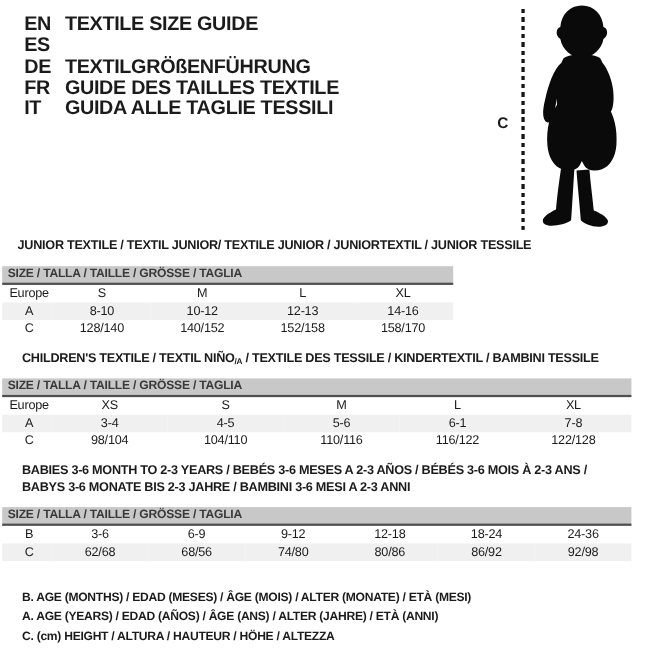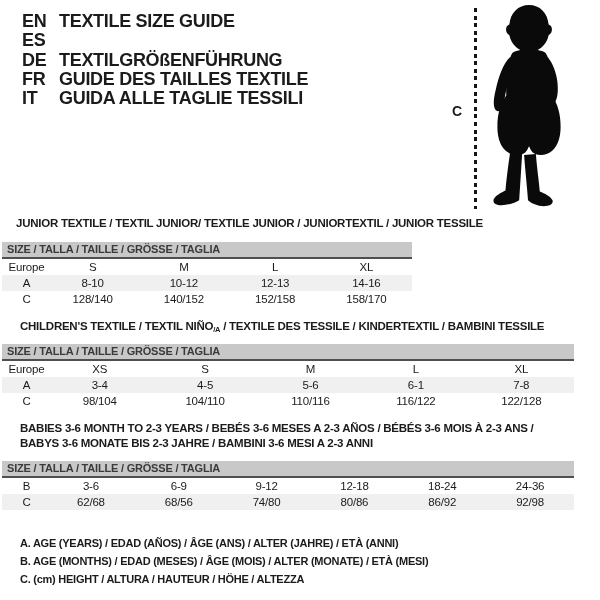--- a/index.html
+++ b/index.html
@@ -200,16 +200,16 @@
       <td>74/80</td>
       <td>80/86</td>
       <td>86/92</td>
       <td>92/98</td>
     </tr>
   </tbody>
     </table>
 </div>
 
 <div class="abs footnotes">
+  <div>B. AGE (MONTHS) / EDAD (MESES) / ÂGE (MOIS) / ALTER (MONATE) / ETÀ (MESI)</div>
   <div>A. AGE (YEARS) / EDAD (AÑOS) / ÂGE (ANS) / ALTER (JAHRE) / ETÀ (ANNI)</div>
-  <div>B. AGE (MONTHS) / EDAD (MESES) / ÂGE (MOIS) / ALTER (MONATE) / ETÀ (MESI)</div>
   <div>C. (cm) HEIGHT / ALTURA / HAUTEUR / HÖHE / ALTEZZA</div>
 </div>
 
 </body></html>

